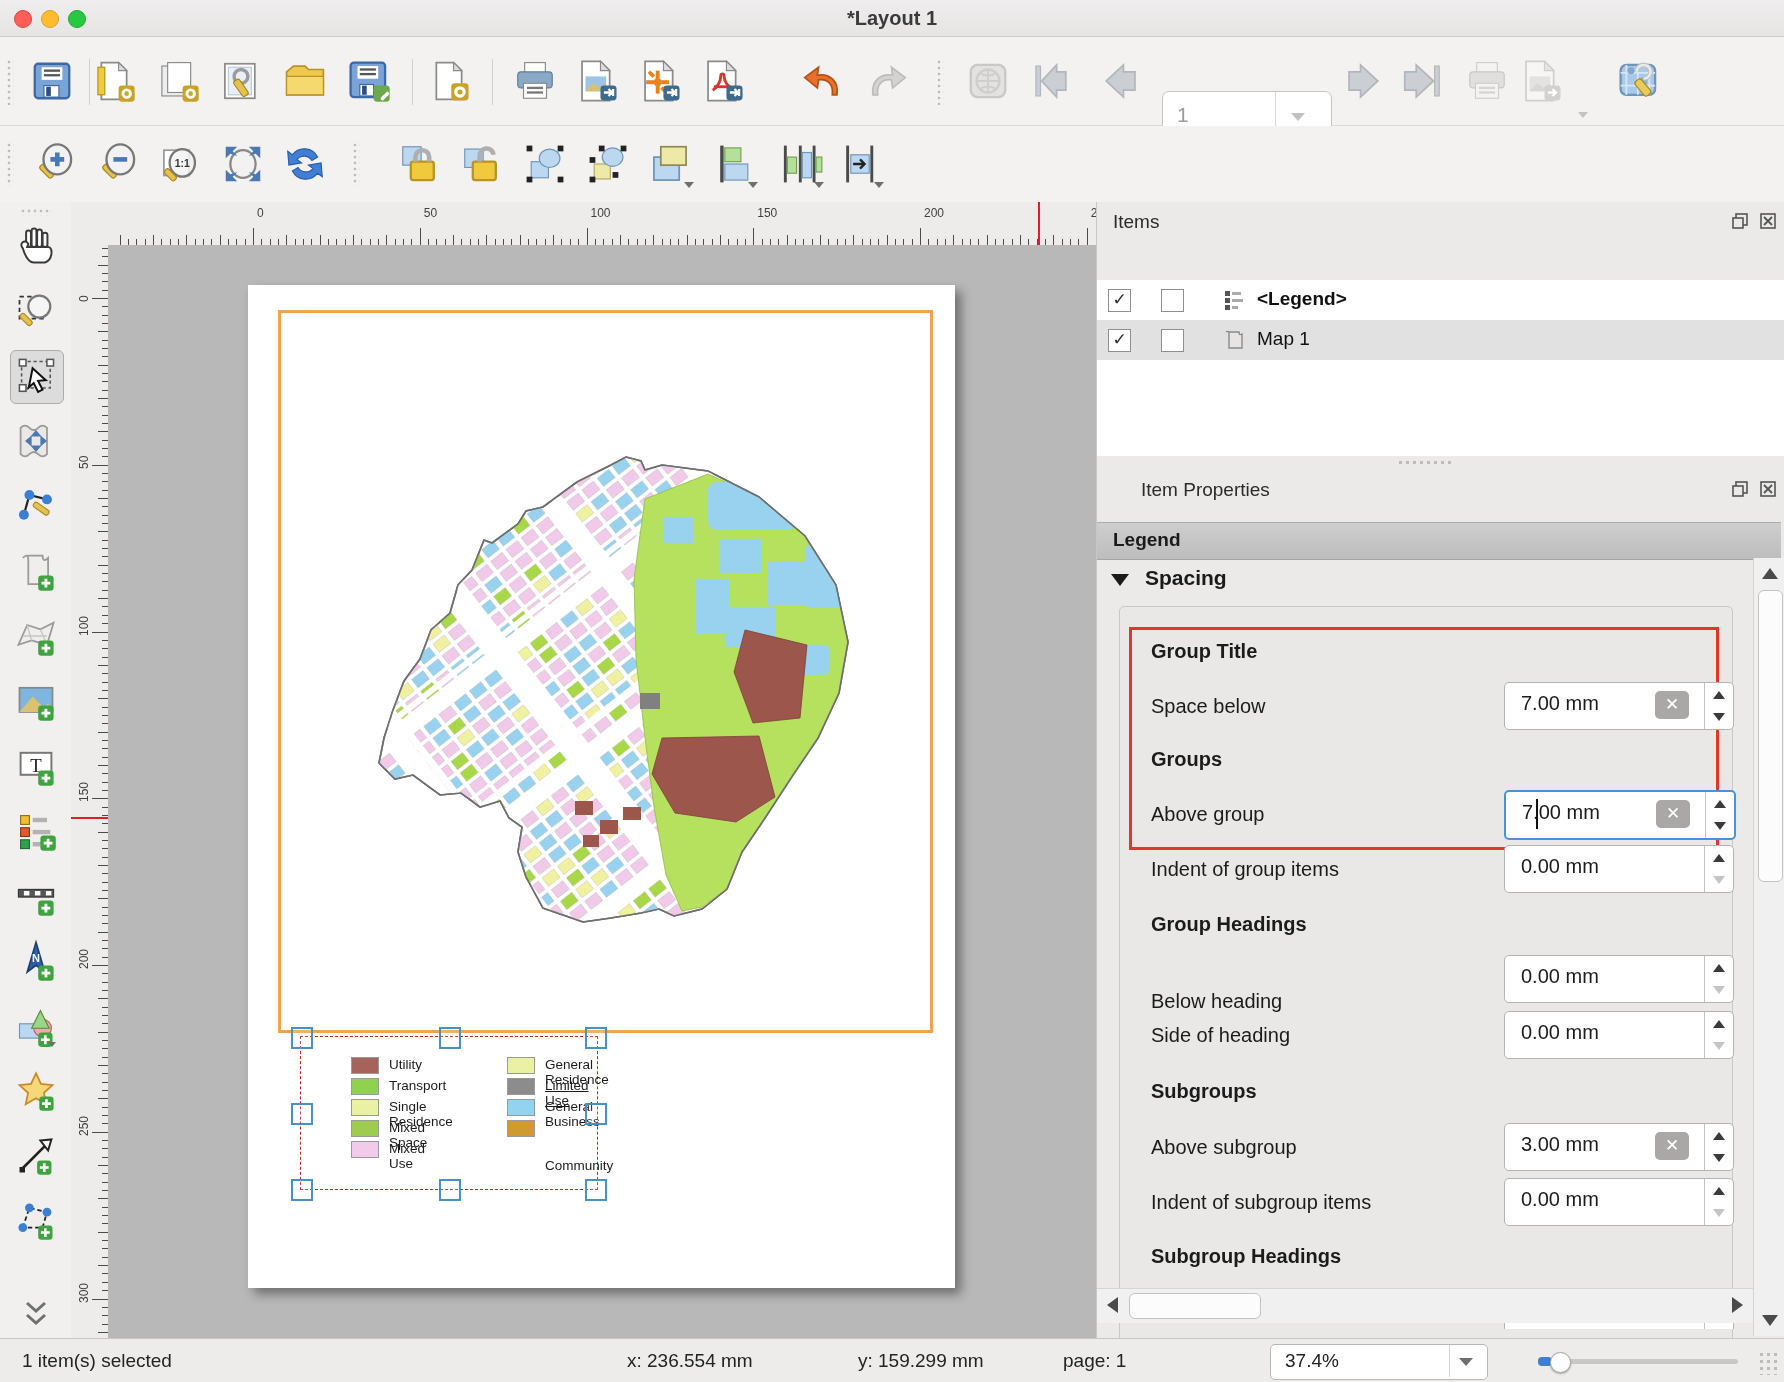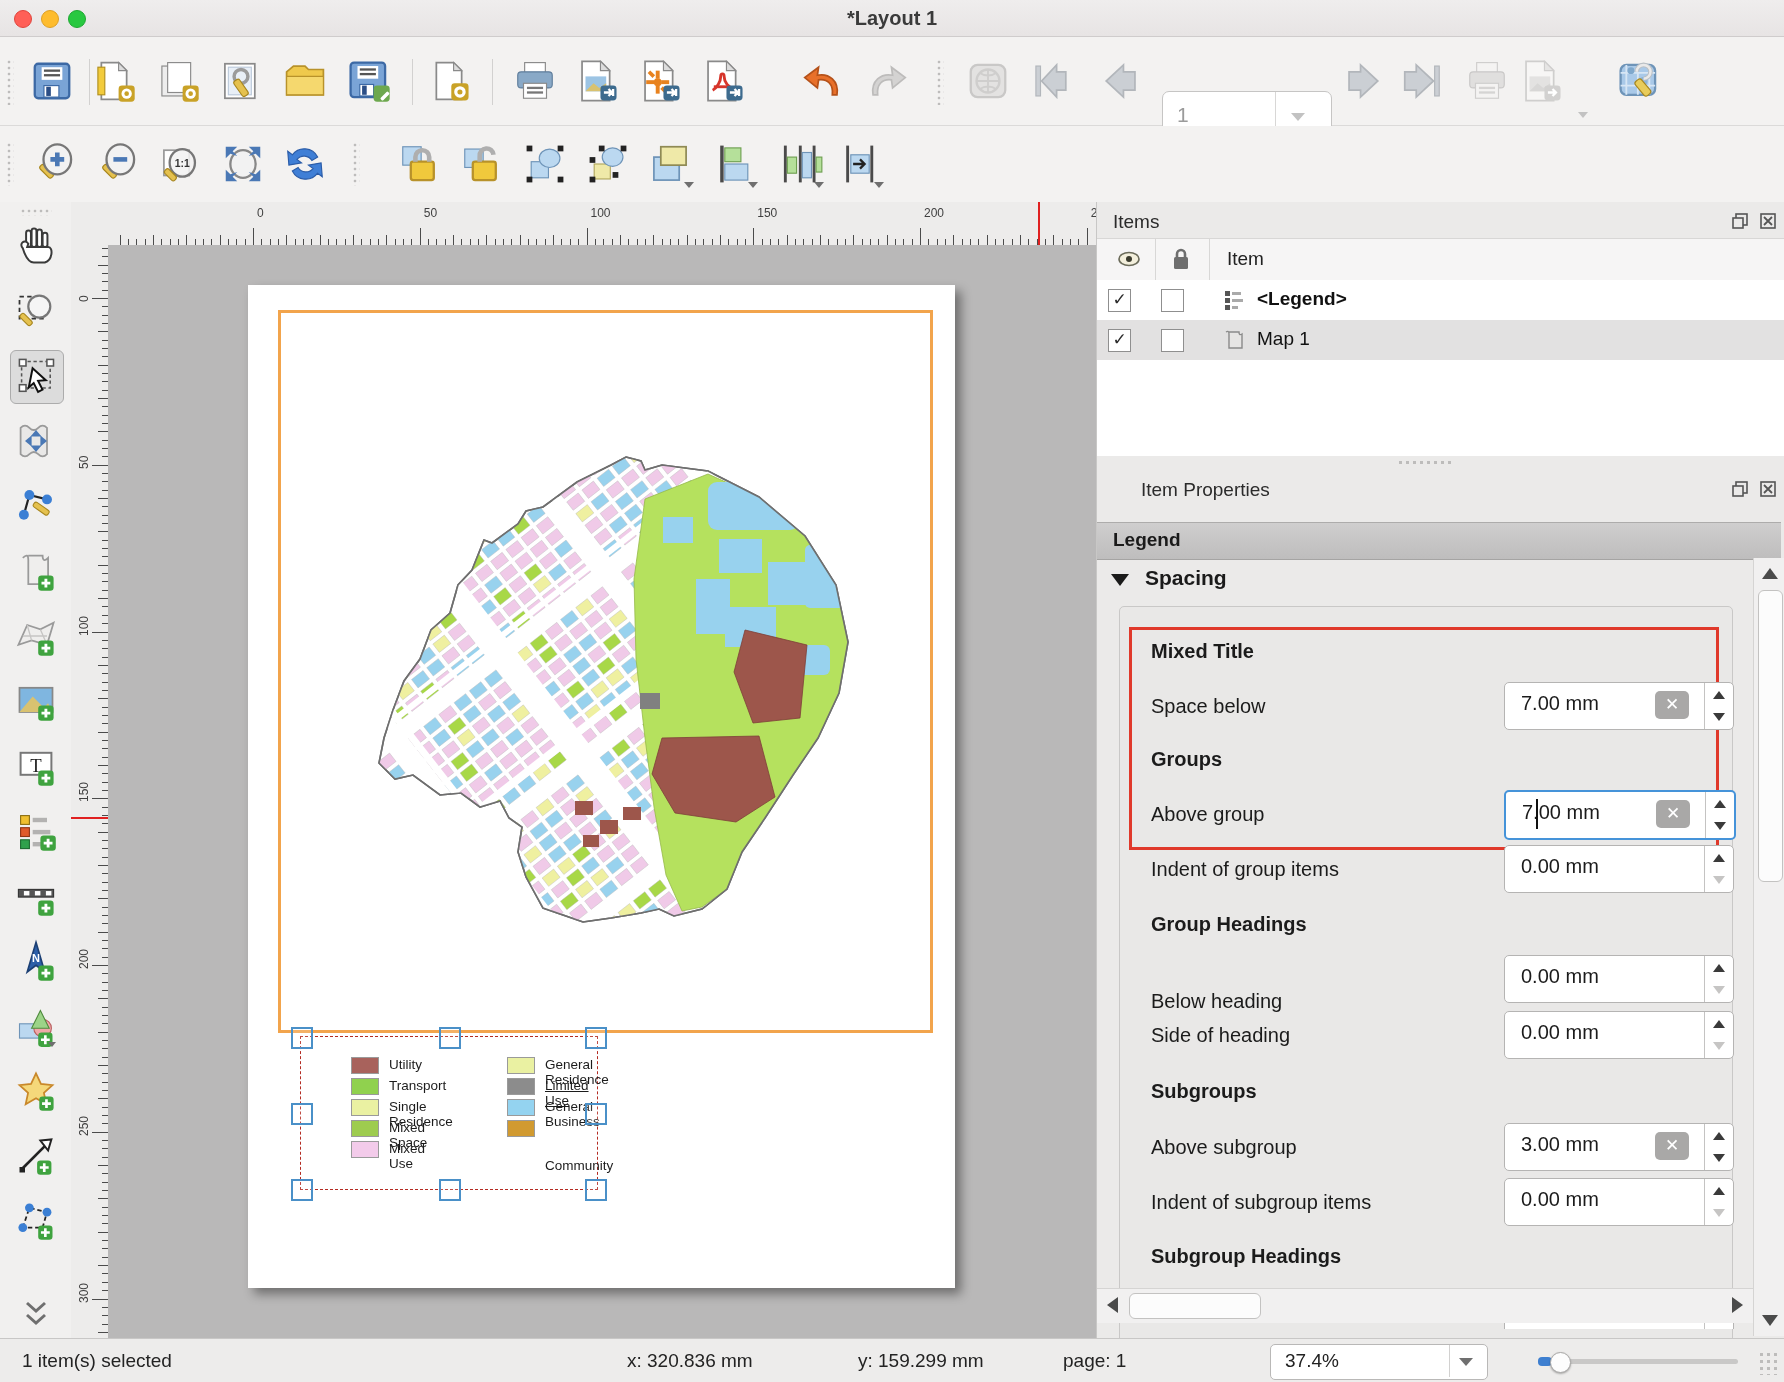--- a/index.html
+++ b/index.html
@@ -2279,33 +2279,20 @@
           <rect x="5" y="2" width="11" height="11" fill="none" stroke="#555" stroke-width="1.6"></rect>
           <rect x="2" y="6" width="10" height="10" fill="#EBEAE9" stroke="#555" stroke-width="1.6"></rect>
         </svg>
     </div>
     <div class="pbtn" style="left:660px;top:8px;">
       <svg width="18" height="18" viewBox="0 0 18 18">
           <rect x="2" y="2" width="14" height="14" fill="none" stroke="#555" stroke-width="1.6"></rect>
           <path d="M5 5 l8 8 M13 5 l-8 8" stroke="#555" stroke-width="1.8"></path>
         </svg>
     </div>
-    <div class="tblhead" style="left:0;top:36px;width:688px;height:42px;">
-      <svg class="abs" style="left:20px;top:10px;" width="24" height="20" viewBox="0 0 24 20">
-          <ellipse cx="12" cy="10" rx="10" ry="6.5" fill="#F3EFDC" stroke="#6B6B5A" stroke-width="1.6"></ellipse>
-          <circle cx="12" cy="10" r="3" fill="#3B3B2E"></circle>
-        </svg>
-      <svg class="abs" style="left:74px;top:7px;" width="20" height="26" viewBox="0 0 20 26">
-          <rect x="3" y="11" width="14" height="12" rx="1.5" fill="#6E6E6E"></rect>
-          <path d="M6 11 v-3 a4 4 0 0 1 8 0 v3" fill="none" stroke="#6E6E6E" stroke-width="2.6"></path>
-        </svg>
-      <span class="abs" style="left:130px;top:9px;font-size:19px;color:#222;">Item</span>
-      <div class="abs" style="left:58px;top:0;width:1px;height:42px;background:#D8D7D6;"></div>
-      <div class="abs" style="left:112px;top:0;width:1px;height:42px;background:#D8D7D6;"></div>
-    </div>
     <div class="abs row-white" style="left:0;top:78px;width:688px;height:40px;">
       <div class="cb" style="left:11px;top:9px;">✓</div>
       <div class="cb" style="left:64px;top:9px;"></div>
       <svg class="abs" style="left:126px;top:9px;" width="22" height="22" viewBox="0 0 22 22">
           <rect x="2" y="2" width="5" height="5" fill="#555"></rect>
           <rect x="2" y="9" width="5" height="5" fill="#555"></rect>
           <rect x="2" y="16" width="5" height="5" fill="#555"></rect>
           <rect x="9" y="3" width="9" height="3" fill="#AAA"></rect>
           <rect x="9" y="10" width="11" height="3" fill="#AAA"></rect>
           <rect x="9" y="17" width="6" height="3" fill="#AAA"></rect>
@@ -2343,21 +2330,21 @@
     </div>
 
     <div class="abs" style="left:0;top:356px;width:656px;height:934px;overflow:hidden;">
       <div class="abs" style="left:14px;top:16px;width:0;height:0;border-left:9px solid transparent;border-right:9px solid transparent;border-top:12px solid #1A1A1A;"></div>
       <span class="abs" style="left:48px;top:8px;font-size:21px;font-weight:bold;color:#1A1A1A;">Spacing</span>
 
       <div class="abs" style="left:22px;top:48px;width:612px;height:900px;background:#E9E8E7;border:1px solid #C9C8C7;border-radius:5px;"></div>
 
       <div id="redbox" style="left:32px;top:69px;width:584px;height:217px;"></div>
 
-      <span class="fieldlab boldlab" style="left:54px;top:82px;">Mixed Title</span>
+      <span class="fieldlab boldlab" style="left:54px;top:82px;">Group Title</span>
 
       <span class="fieldlab" style="left:54px;top:137px;">Space below</span>
       <div class="spin" style="left:407px;top:124px;">
         <span class="spinval">7.00 mm</span>
         <div class="clearbtn">✕</div>
         <div class="spincol">
             <div class="arr up"></div>
             <div class="arr dn"></div>
           </div>
       </div>
@@ -2442,21 +2429,21 @@
 
     <div class="sbtrack" style="left:0;top:1086px;width:656px;height:34px;border-top:1px solid #D5D4D3;">
       <div class="tri" style="left:10px;top:8px;border-top:8px solid transparent;border-bottom:8px solid transparent;border-right:11px solid #4A4A4A;"></div>
       <div class="sbthumb" style="left:32px;top:4px;width:130px;height:24px;"></div>
       <div class="tri" style="right:10px;top:8px;border-top:8px solid transparent;border-bottom:8px solid transparent;border-left:11px solid #4A4A4A;"></div>
     </div>
   </div>
 
   <div class="abs" id="statusbar">
     <span class="stext" style="left:22px;">1 item(s) selected</span>
-    <span class="stext" style="left:627px;">x: 320.836 mm</span>
+    <span class="stext" style="left:627px;">x: 236.554 mm</span>
     <span class="stext" style="left:858px;">y: 159.299 mm</span>
     <span class="stext" style="left:1063px;">page: 1</span>
     <div id="zoomcombo">
       <span class="abs" style="left:14px;top:5px;font-size:19px;color:#222;">37.4%</span>
       <div class="abs" style="left:178px;top:0;width:1px;height:32px;background:#D2D1D0;"></div>
       <div class="dd" style="left:188px;top:13px;border-left-width:7px;border-right-width:7px;border-top-width:8px;"></div>
     </div>
     <div id="slider-track">
       <div class="abs" style="left:0;top:-2px;width:14px;height:9px;background:#3E7FD0;border-radius:4px;"></div>
       <div class="abs" style="left:12px;top:-7px;width:19px;height:19px;background:#FDFDFD;border:1px solid #A9A8A7;border-radius:50%;box-shadow:0 1px 2px rgba(0,0,0,0.3);"></div>

